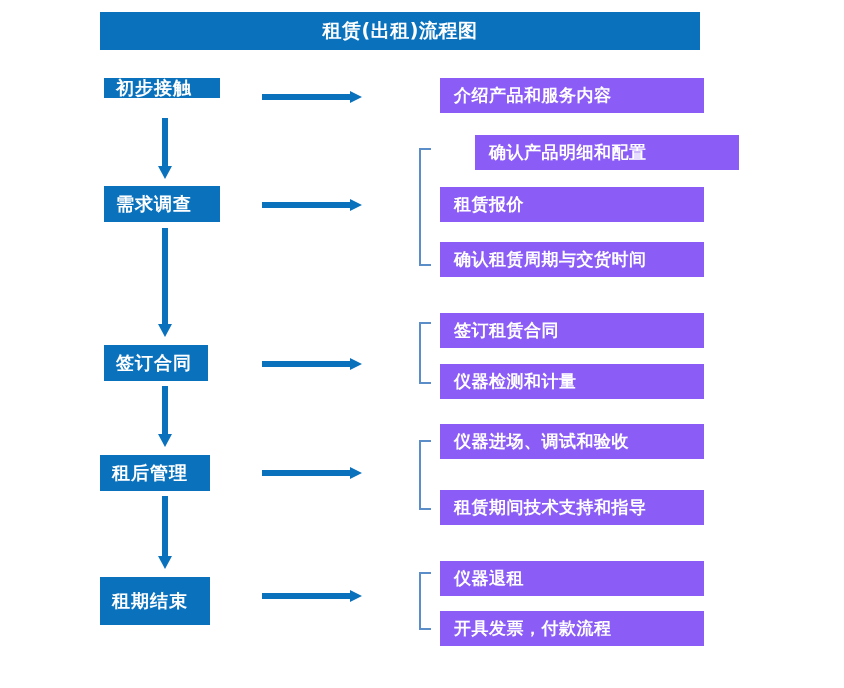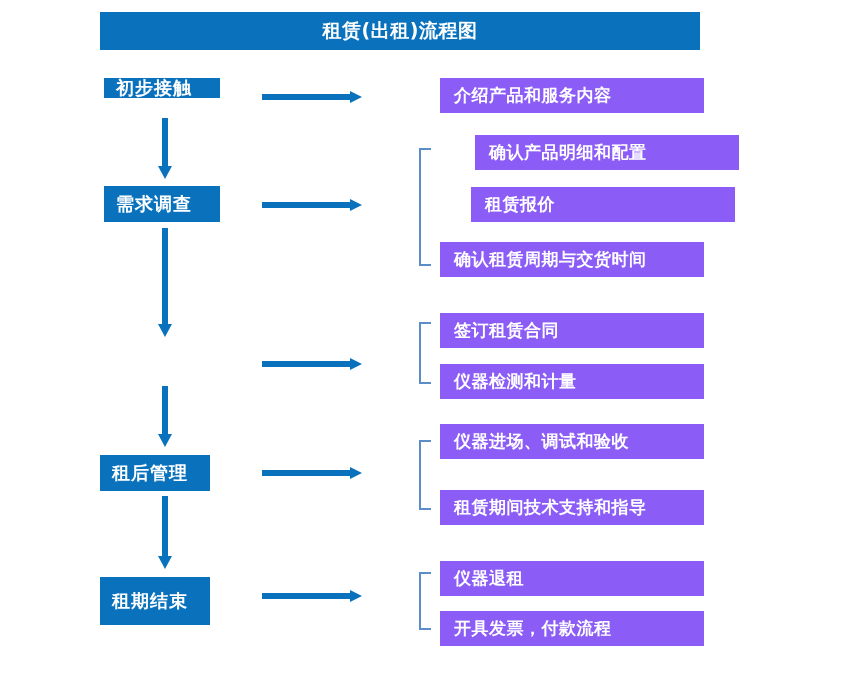--- a/index.html
+++ b/index.html
@@ -82,20 +82,21 @@
 <body>
 
 <div id="canvas">
 
   <div class="title-bar">租赁(出租)流程图</div>
 
   <div class="stage-box" style="left:104px; top:78px; width:116px; height:20px;">初步接触</div>
 
   <div class="stage-box" style="left:104px; top:186px; width:116px; height:36px;">需求调查</div>
 
+  <div class="stage-box" style="left:104px; top:345px; width:104px; height:36px;">签订合同</div>
 
   <div class="stage-box" style="left:100px; top:455px; width:110px; height:36px;">租后管理</div>
 
   <div class="stage-box" style="left:100px; top:577px; width:110px; height:48px;">租期结束</div>
 
   <div class="v-arrow" style="left:156px; top:118px; height:62px;">
     <svg width="18" height="62" viewBox="0 0 18 62" xmlns="http://www.w3.org/2000/svg">
       <rect x="6" y="0" width="6" height="50" fill="#0a72bd"></rect>
       <polygon points="2,48 16,48 9,61" fill="#0a72bd"></polygon>
     </svg>
@@ -162,21 +163,21 @@
   <div class="bracket" style="left:419px; top:322px; height:62px;"></div>
 
   <div class="bracket" style="left:419px; top:440px; height:70px;"></div>
 
   <div class="bracket" style="left:419px; top:572px; height:58px;"></div>
 
   <div class="task-box" style="top:78px;">介绍产品和服务内容</div>
 
   <div class="task-box" style="top:135px;margin-left:35px;">确认产品明细和配置</div>
 
-  <div class="task-box" style="top:187px;margin-left:31px;">租赁报价</div>
+  <div class="task-box" style="top:187px;">租赁报价</div>
 
   <div class="task-box" style="top:242px;">确认租赁周期与交货时间</div>
 
   <div class="task-box" style="top:313px;">签订租赁合同</div>
 
   <div class="task-box" style="top:364px;">仪器检测和计量</div>
 
   <div class="task-box" style="top:490px;">租赁期间技术支持和指导</div>
 
   <div class="task-box" style="top:424px;">仪器进场、调试和验收</div>

